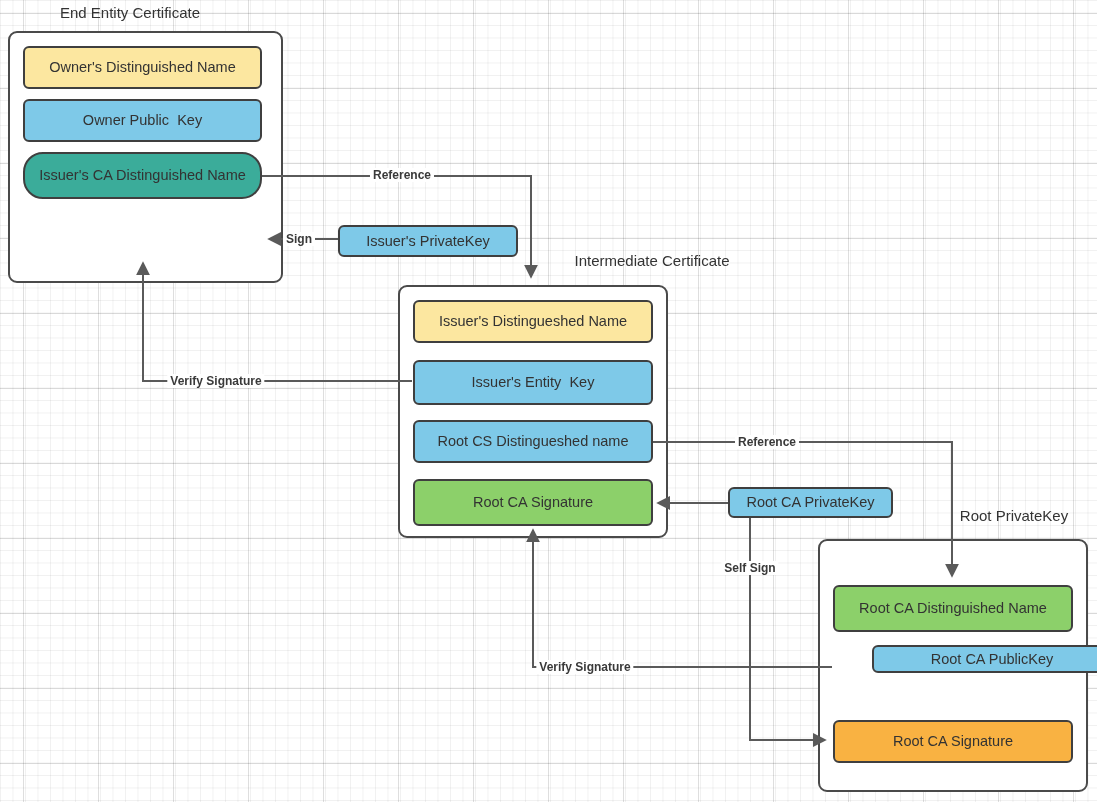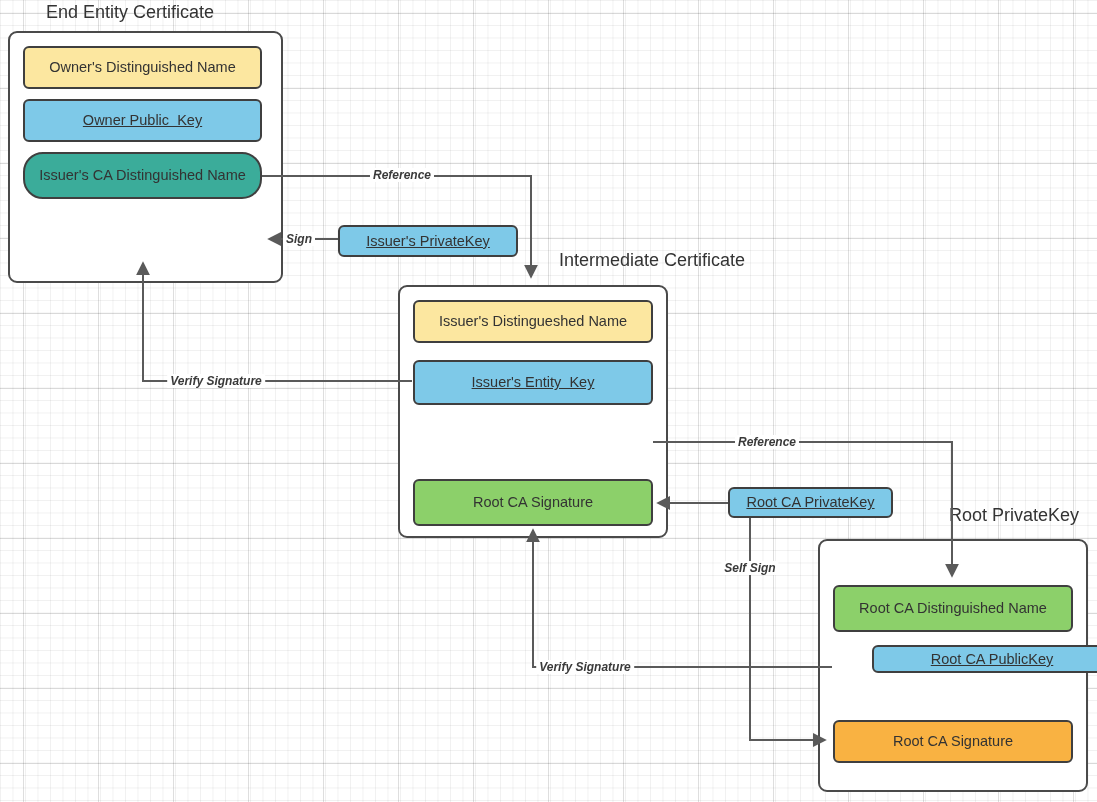--- a/index.html
+++ b/index.html
@@ -14,37 +14,37 @@
       linear-gradient(to bottom, rgba(0,0,0,0.055) 1px, transparent 1px);
     background-size:75px 75px,75px 75px,12.5px 12.5px,12.5px 12.5px;
     background-position:23px 13px,23px 13px,0 0,0 0;
   }
   .group{
     position:absolute;background:#ffffff;border:2px solid #4a4a4a;border-radius:9px;
     box-sizing:border-box;
   }
   .group-title{
     position:absolute;transform:translate(-50%,-50%);white-space:nowrap;
-    font-size:18px;color:#333;
+    font-size:15px;color:#333;
   }
   .node{
     position:absolute;border:2px solid #3f3f3f;border-radius:6px;box-sizing:border-box;
     display:flex;align-items:center;justify-content:center;text-align:center;
     font-size:14.5px;line-height:1.25;color:#333;white-space:pre-wrap;padding:11px 6px;
   }
   .fill-yellow{background:#FCE7A0;}
-  .fill-blue{background:#7EC9E8;text-decoration:underline;}
+  .fill-blue{background:#7EC9E8;}
   .fill-teal{background:#3BAC9A;border-radius:20px;}
   .fill-green{background:#8CD06A;}
   .fill-orange{background:#F9B242;}
   .edges{position:absolute;left:0;top:0;z-index:5;pointer-events:none;}
   .edges path{pointer-events:stroke;}
   .edge-label{
     position:absolute;transform:translate(-50%,-50%);z-index:6;white-space:nowrap;
-    font-size:12px;font-weight:bold;color:#3a3a3a;background:#ffffff;padding:0 3px;font-style:italic;
+    font-size:12px;font-weight:bold;color:#3a3a3a;background:#ffffff;padding:0 3px;
   }
 </style>
 </head>
 <body>
 
 <div class="canvas">
 
   <div class="group" style="left:8px;top:31px;width:275px;height:252px"></div>
   <div class="group" style="left:398px;top:285px;width:270px;height:253px"></div>
   <div class="group" style="left:818px;top:539px;width:270px;height:253px"></div>
@@ -52,20 +52,21 @@
   <div class="group-title" style="left:130px;top:12px">End Entity Certificate</div>
   <div class="group-title" style="left:652px;top:260px">Intermediate Certificate</div>
   <div class="group-title" style="left:1014px;top:515px">Root PrivateKey</div>
 
   <div class="node fill-yellow" style="left:23px;top:46px;width:239px;height:43px">Owner's Distinguished Name</div>
   <div class="node fill-blue" style="left:23px;top:99px;width:239px;height:43px">Owner Public  Key</div>
   <div class="node fill-teal" style="left:23px;top:152px;width:239px;height:47px">Issuer's CA Distinguished Name</div>
 
   <div class="node fill-yellow" style="left:413px;top:300px;width:240px;height:43px">Issuer's Distingueshed Name</div>
   <div class="node fill-blue" style="left:413px;top:360px;width:240px;height:45px">Issuer's Entity  Key</div>
+  <div class="node fill-blue" style="left:413px;top:420px;width:240px;height:43px">Root CS Distingueshed name</div>
   <div class="node fill-green" style="left:413px;top:479px;width:240px;height:47px">Root CA Signature</div>
 
   <div class="node fill-green" style="left:833px;top:585px;width:240px;height:47px">Root CA Distinguished Name</div>
   <div class="node fill-blue" style="left:872px;top:645px;width:240px;height:28px">Root CA PublicKey</div>
   <div class="node fill-orange" style="left:833px;top:720px;width:240px;height:43px">Root CA Signature</div>
 
   <div class="node fill-blue" style="left:338px;top:225px;width:180px;height:32px">Issuer's PrivateKey</div>
   <div class="node fill-blue" style="left:728px;top:487px;width:165px;height:31px">Root CA PrivateKey</div>
 
   <svg class="edges" width="1097" height="802" viewBox="0 0 1097 802">

